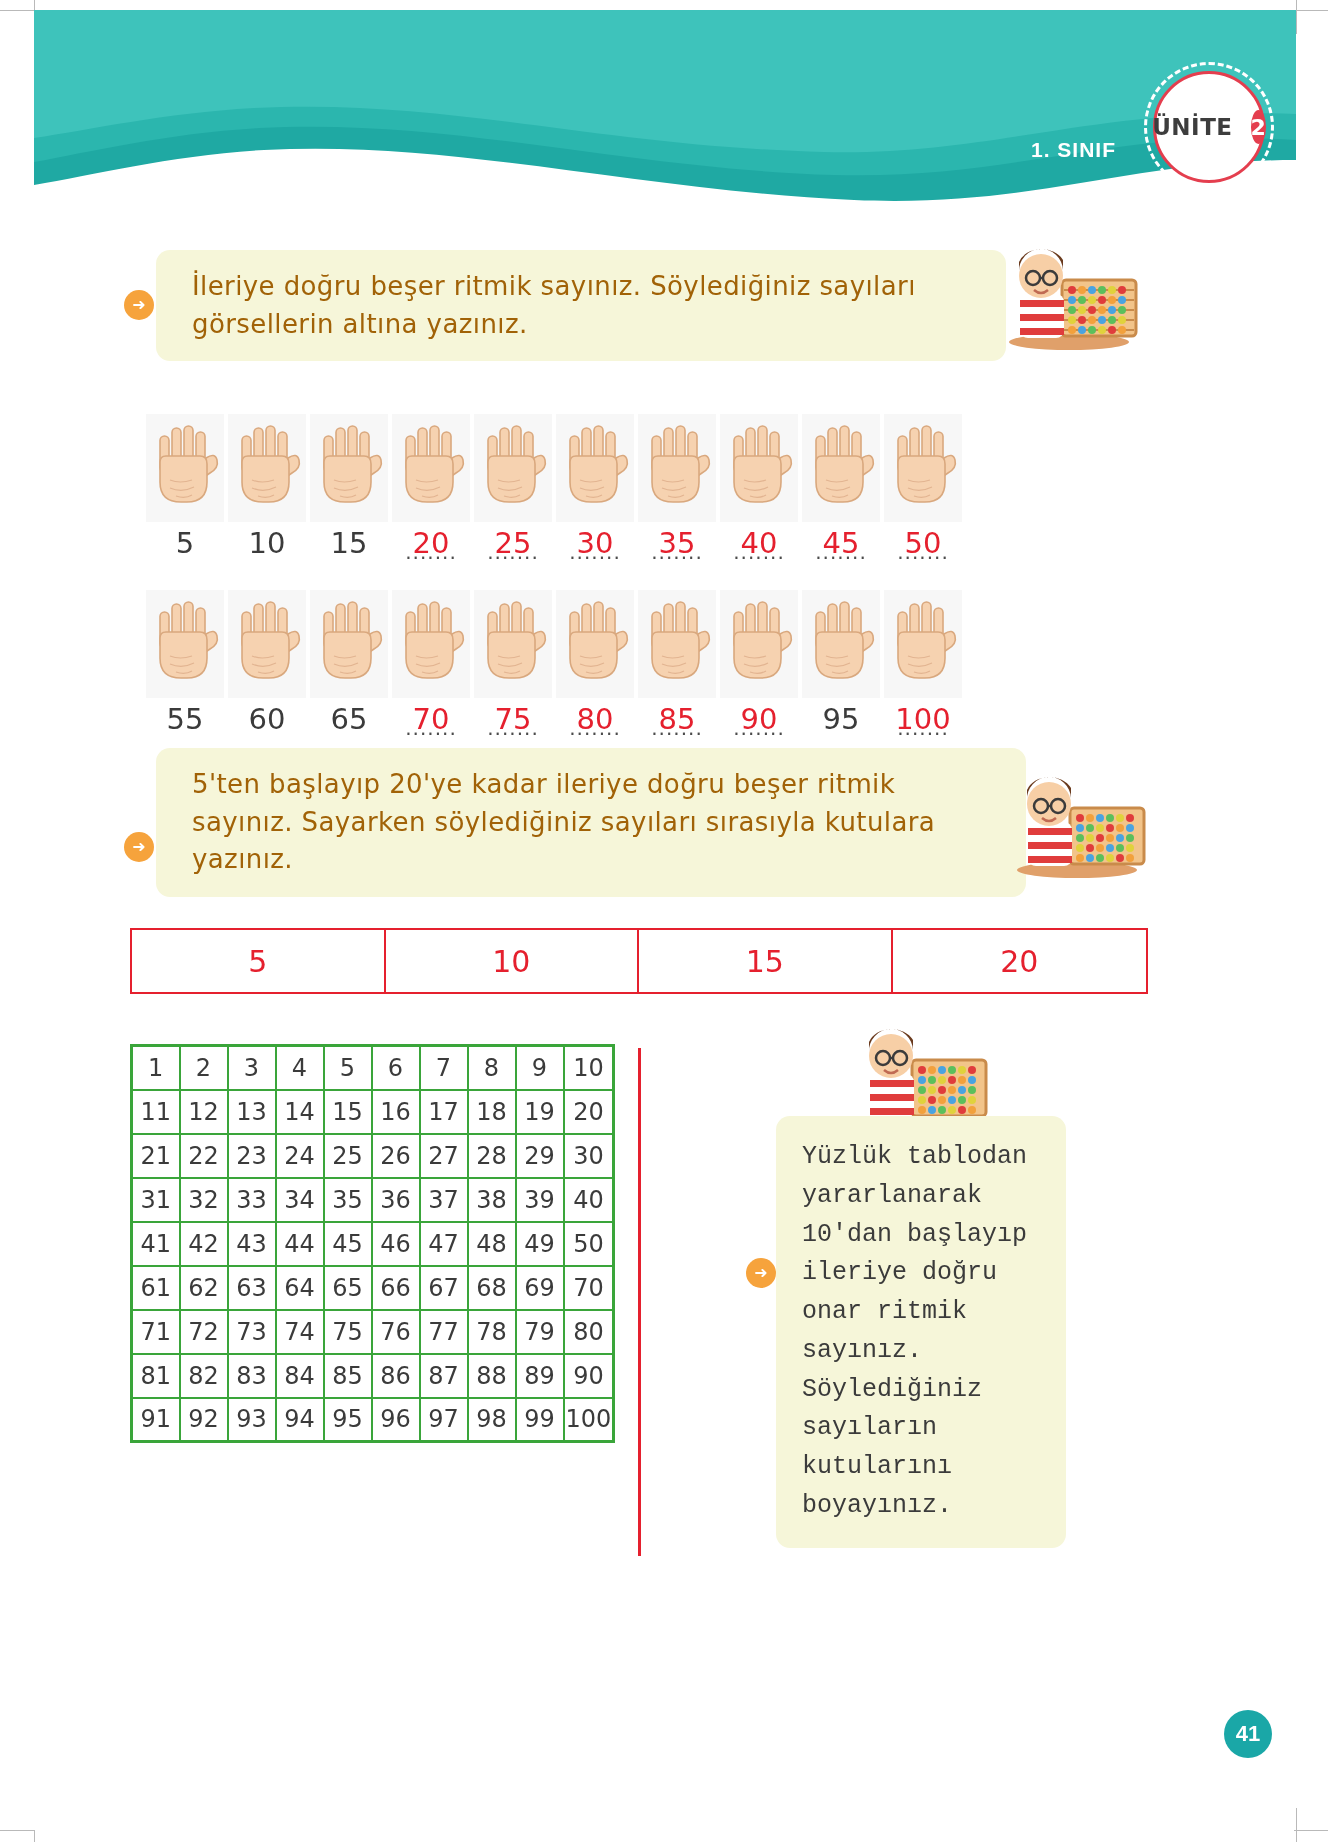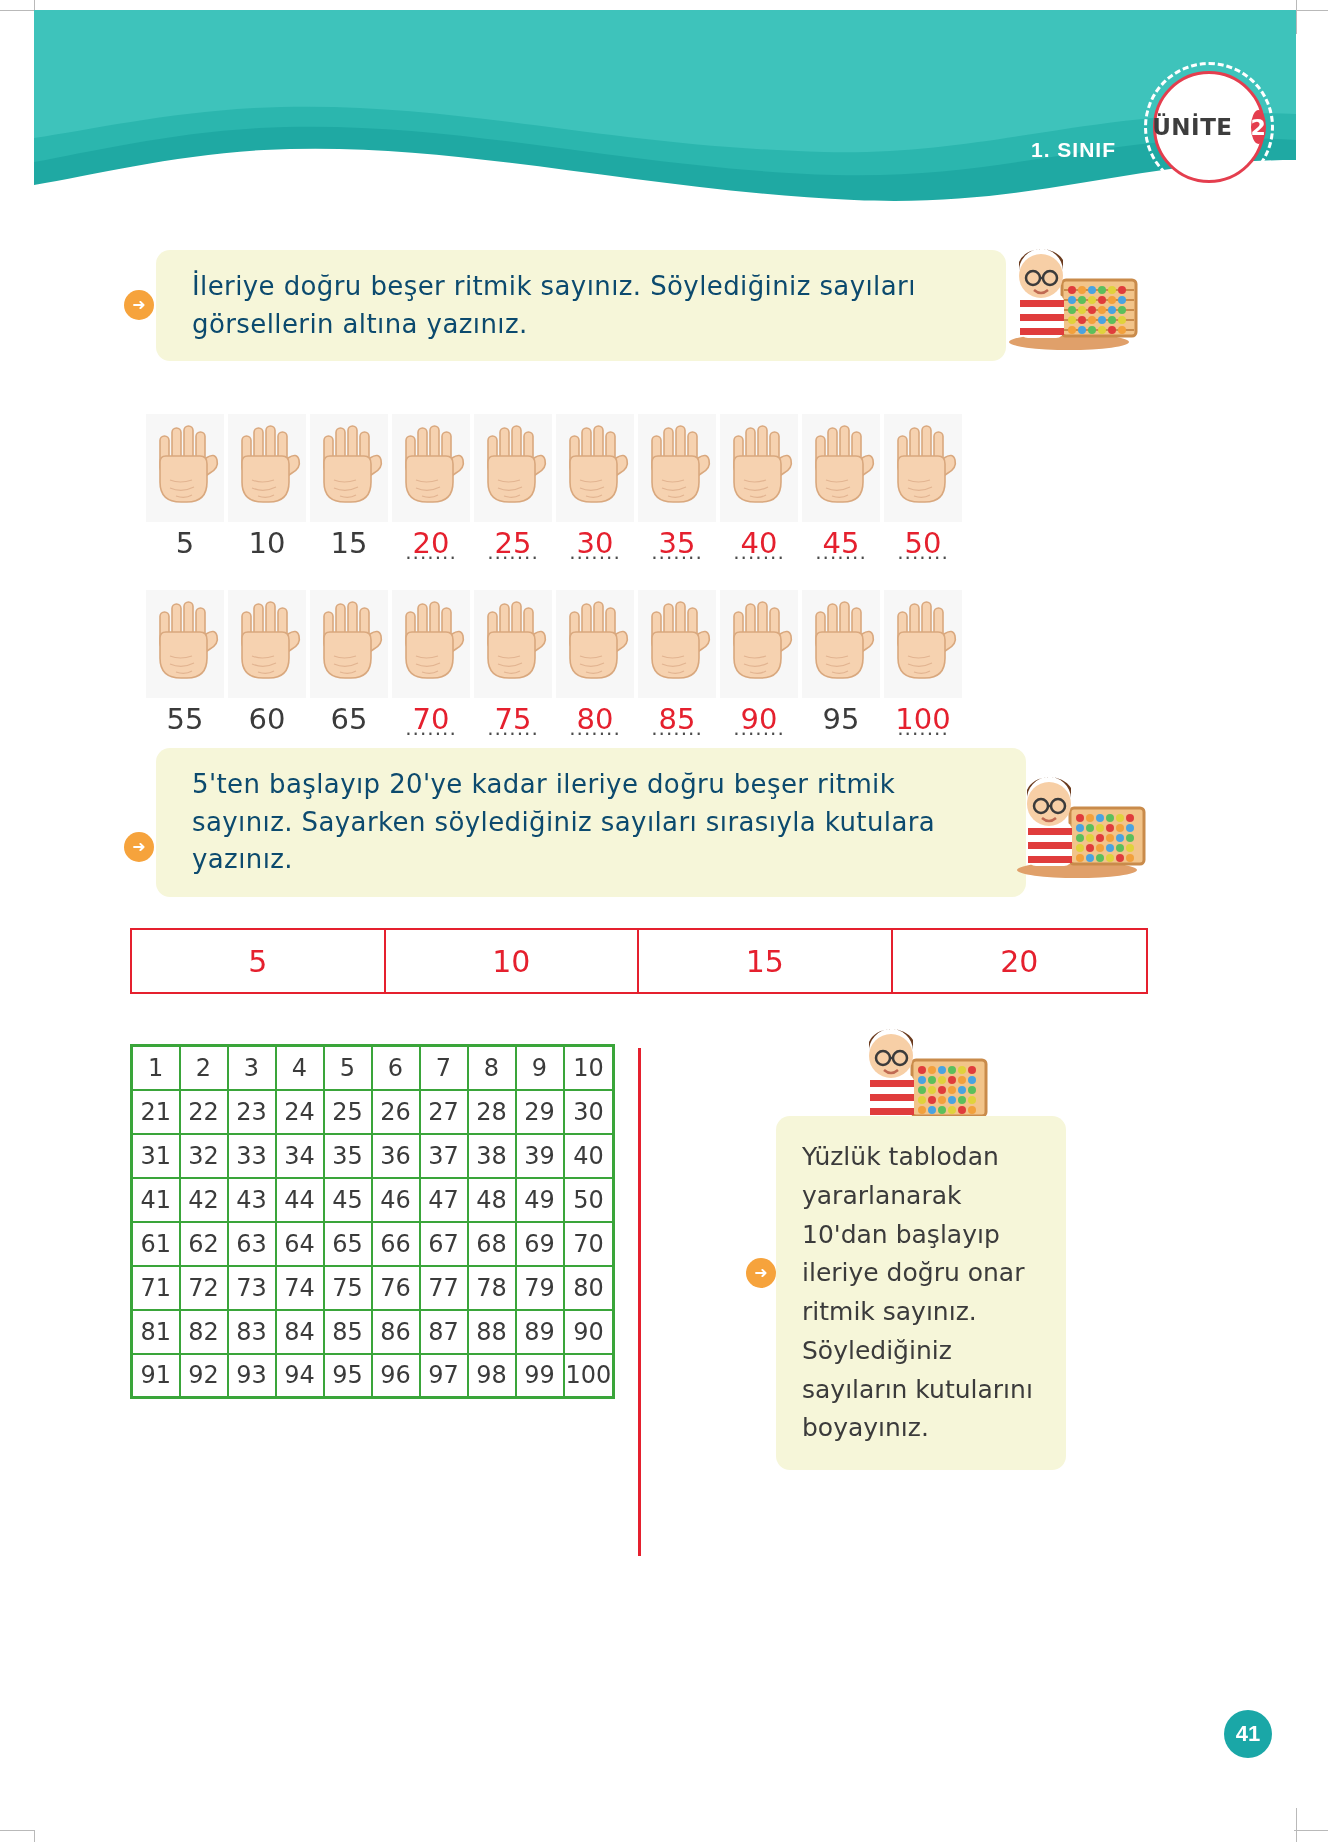--- a/index.html
+++ b/index.html
@@ -62,21 +62,21 @@
     letter-spacing:1px;
     font-family:"Liberation Sans", sans-serif;
   }
 
   
   .instr {
     position:absolute;
     background:#f6f6d9;
     border-radius:14px;
     padding:18px 30px 18px 36px;
-    color:#0c4a6e;
+    color:#a16207;
     font-size:26px;
     line-height:1.45;
     letter-spacing:0.4px;
     font-family:"DejaVu Sans", sans-serif;
   }
   .arrow-bullet {
     position:absolute;
     width:30px; height:30px; border-radius:50%;
     background:#f6a33c;
     display:flex; align-items:center; justify-content:center;
@@ -800,20 +800,32 @@
     <td><span>1</span></td>
           <td><span>2</span></td>
           <td><span>3</span></td>
           <td><span>4</span></td>
           <td><span>5</span></td>
           <td><span>6</span></td>
           <td><span>7</span></td>
           <td><span>8</span></td>
           <td><span>9</span></td>
           <td><span>10</span></td>
+  </tr>
+  <tr>
+    <td><span>11</span></td>
+          <td><span>12</span></td>
+          <td><span>13</span></td>
+          <td><span>14</span></td>
+          <td><span>15</span></td>
+          <td><span>16</span></td>
+          <td><span>17</span></td>
+          <td><span>18</span></td>
+          <td><span>19</span></td>
+          <td><span>20</span></td>
   </tr>
   <tr>
     <td><span>21</span></td>
           <td><span>22</span></td>
           <td><span>23</span></td>
           <td><span>24</span></td>
           <td><span>25</span></td>
           <td><span>26</span></td>
           <td><span>27</span></td>
           <td><span>28</span></td>
@@ -939,19 +951,19 @@
       <circle cx="57" cy="34" r="22" fill="#f7cfa6"></circle>
       <path d="M35,30 A22,22 0 0,1 79,28 L79,18 A24,20 0 0,0 35,20 Z" fill="#6b3b1e"></path>
       <circle cx="49" cy="36" r="7" fill="none" stroke="#3b3b3b" stroke-width="2.5"></circle>
       <circle cx="66" cy="36" r="7" fill="none" stroke="#3b3b3b" stroke-width="2.5"></circle>
       <line x1="56" y1="36" x2="59" y2="36" stroke="#3b3b3b" stroke-width="2.5"></line>
       <path d="M50,48 Q57,54 64,48" stroke="#c06a52" stroke-width="2.5" fill="none"></path>
     </svg>
   </div>
 
   <div class="arrow-bullet" style="left:712px; top:1248px;">➜</div>
-  <div class="note" style="left:742px; top:1106px; width:290px;">
+  <div class="note" style="left:742px; top:1106px; width:290px;font-family:Liberation Mono, monospace;">
     <span>Yüzlük tablodan yararlanarak 10'dan başlayıp ileriye doğru onar ritmik sayınız. Söylediğiniz sayıların kutularını boyayınız.</span>
   </div>
 
   <div class="pagenum">41</div>
 
 </div>
 
 </body></html>

